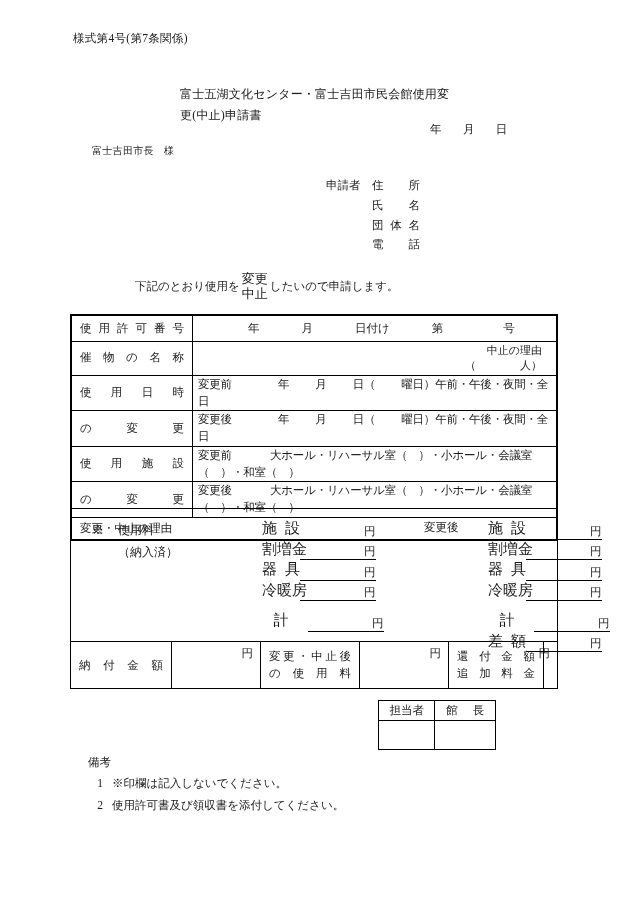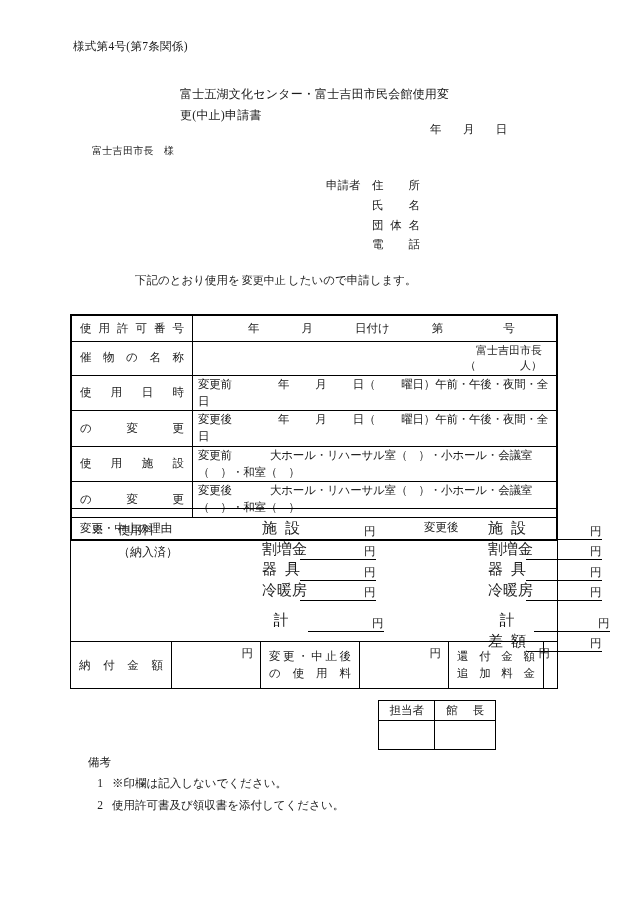--- a/index.html
+++ b/index.html
@@ -18,21 +18,21 @@
     background: #ffffff;
     overflow: hidden;
     font-size: 11.5px;
     line-height: 1.5;
   }
 
   
   .form-no {
     position: absolute;
     left: 73px;
-    top: 38px;
+    top: 30px;
     font-size: 11.5px;
     letter-spacing: .3px;
     white-space: nowrap;
   }
   .doc-title {
     position: absolute;
     left: 180px;
     top: 84px;
     width: 290px;
     font-size: 12px;
@@ -84,22 +84,22 @@
     left: 103px;
     top: 272px;
     font-size: 11.5px;
     white-space: nowrap;
     display: flex;
     align-items: center;
     margin-left: 32px;
   }
   .stacked {
     display: inline-flex;
-    flex-direction: row;
-    font-size: 11px;
+    flex-direction: column;
+    font-size: 13px;
     line-height: 1.12;
     margin: 0 2px;
     vertical-align: middle;
     text-align: center;
     position: relative;
     top: 0px;
   }
 
   
   table.grid {
@@ -339,21 +339,21 @@
     <tbody>
         <tr class="h26">
       <td class="lbl-cell">使用許可番号</td>
       <td>
         <span class="sp w50"></span><span class="nowrap">年</span><span class="sp w42"></span><span class="nowrap">月</span><span class="sp w42"></span><span class="nowrap">日付け</span><span class="sp w42"></span><span class="nowrap">第</span><span class="sp w60"></span><span class="nowrap">号</span>
       </td>
     </tr>
     <tr class="h34">
       <td class="lbl-cell">催物の名称</td>
       <td class="attend">
-        <div>富士吉田市長</div>
+        <div>中止の理由</div>
         <div>（　　　　人）</div>
       </td>
     </tr>
     <tr class="h23">
       <td class="lbl-cell">使用日時</td>
       <td class="tight">
         <span class="pre-tag">変更前</span><span class="sp w26"></span><span>年</span><span class="sp w26"></span><span>月</span><span class="sp w26"></span><span>日（</span><span class="sp w26"></span><span>曜日）</span><span>午前・午後・夜間・全日</span>
       </td>
     </tr>
     <tr class="h23">

